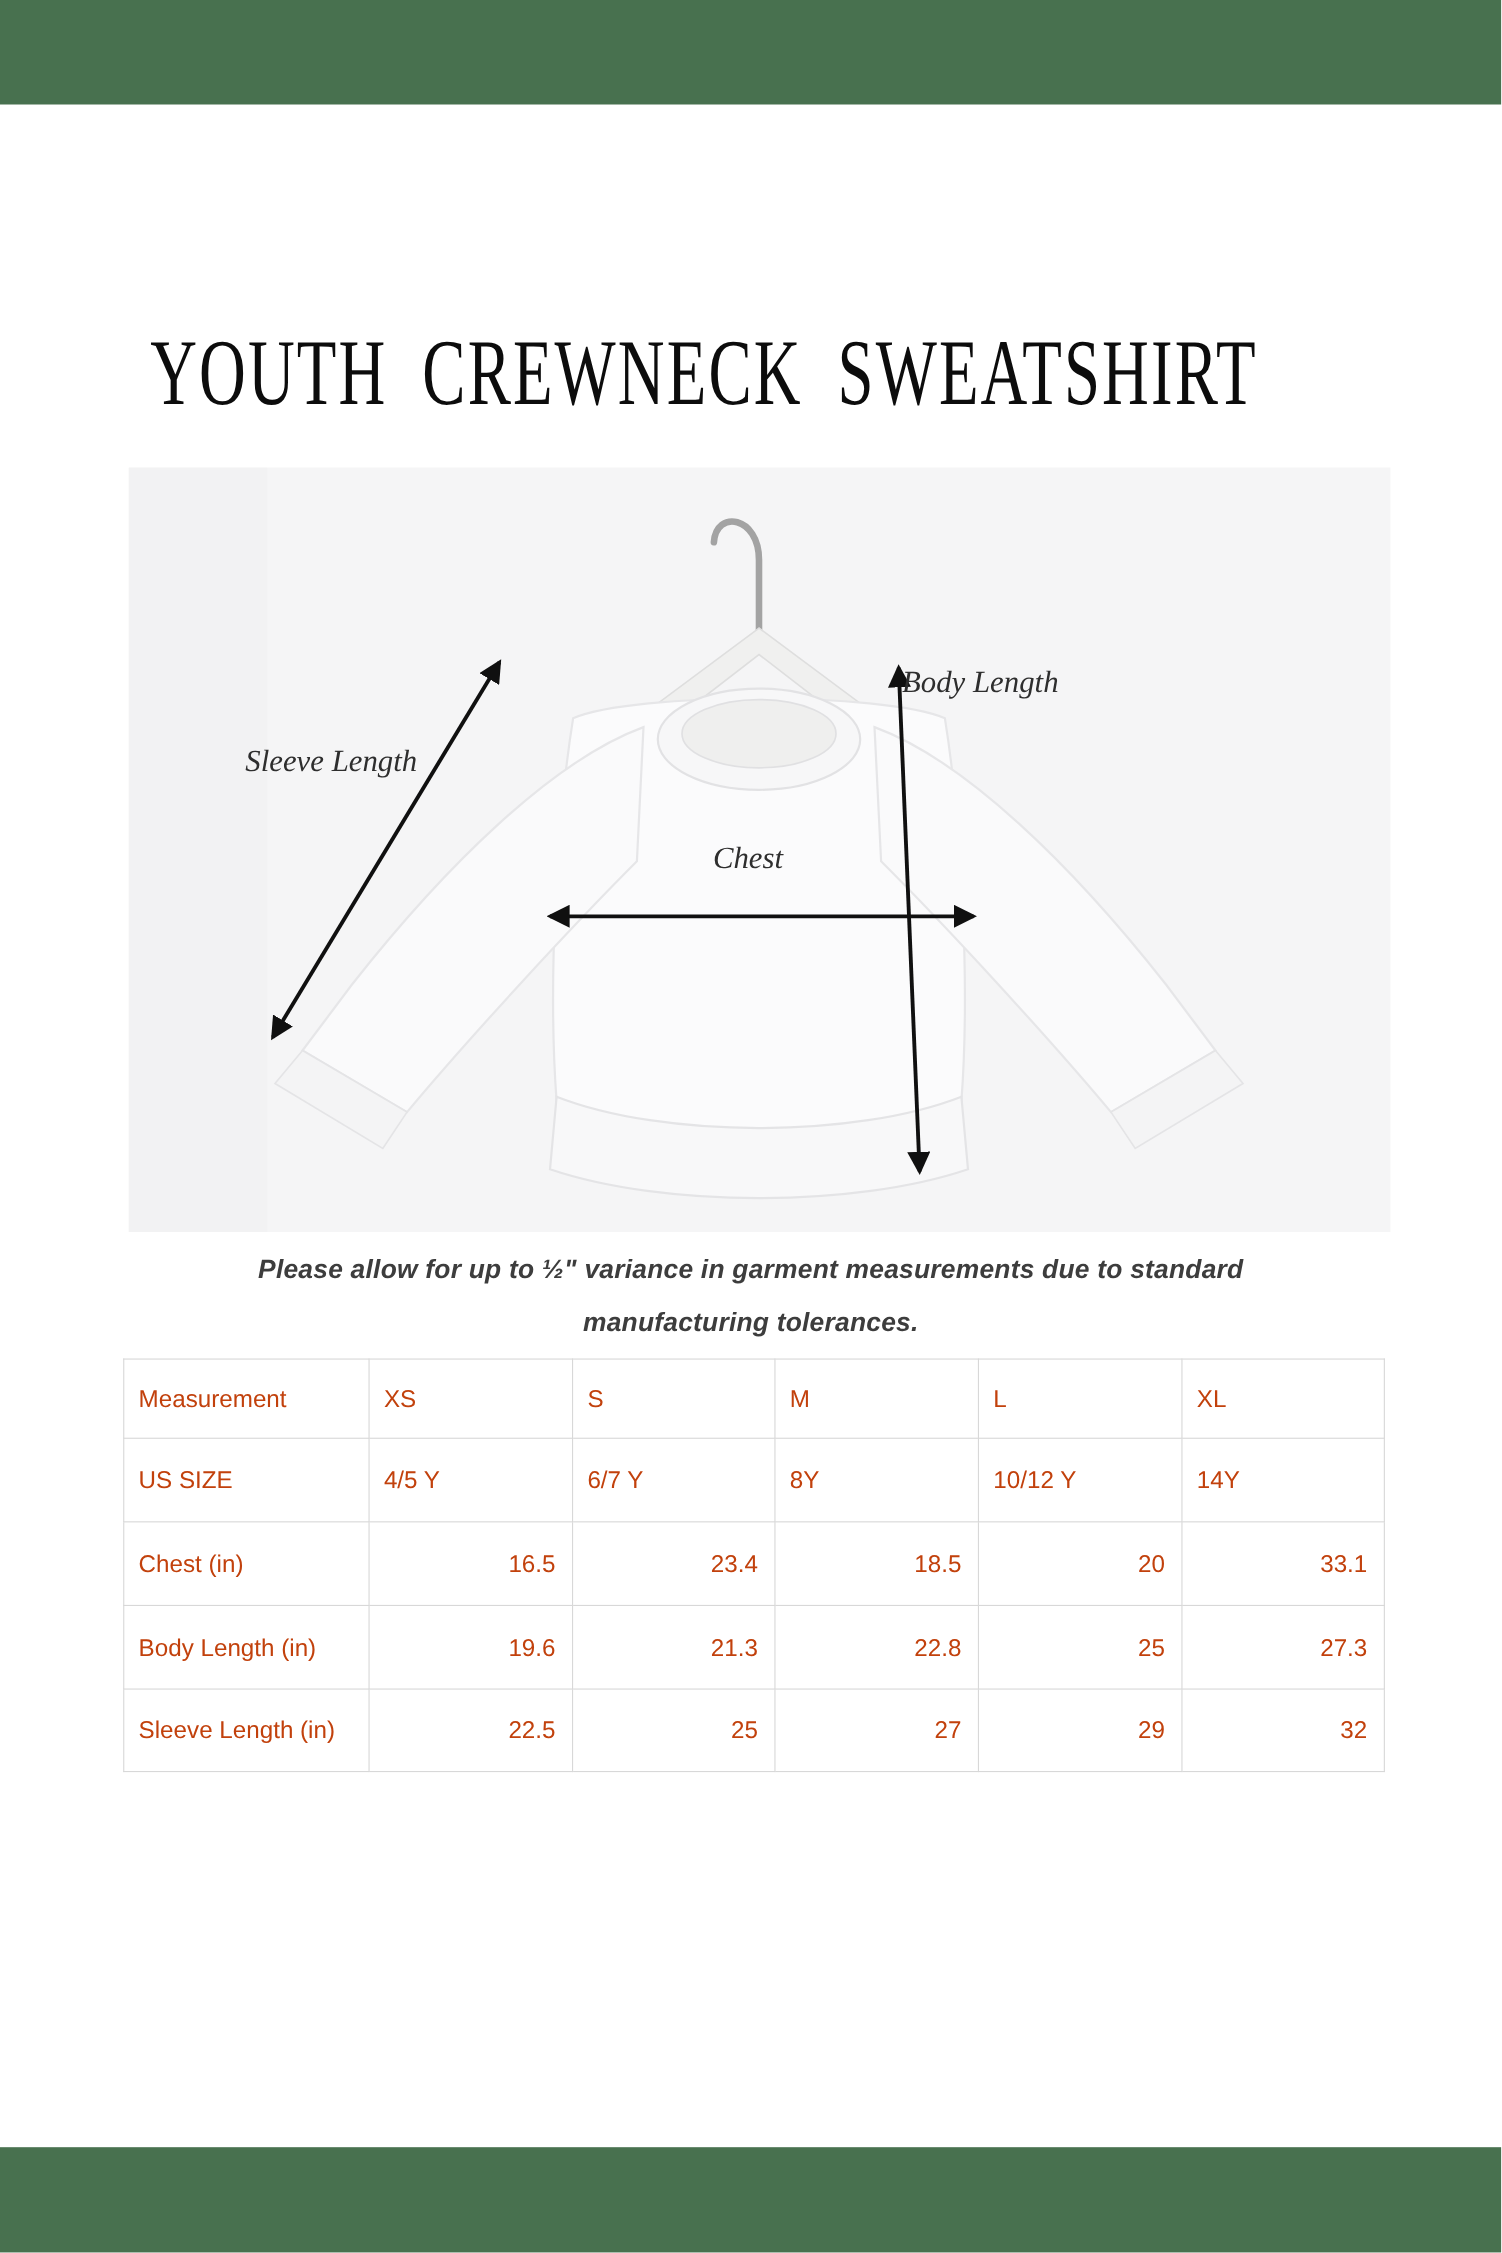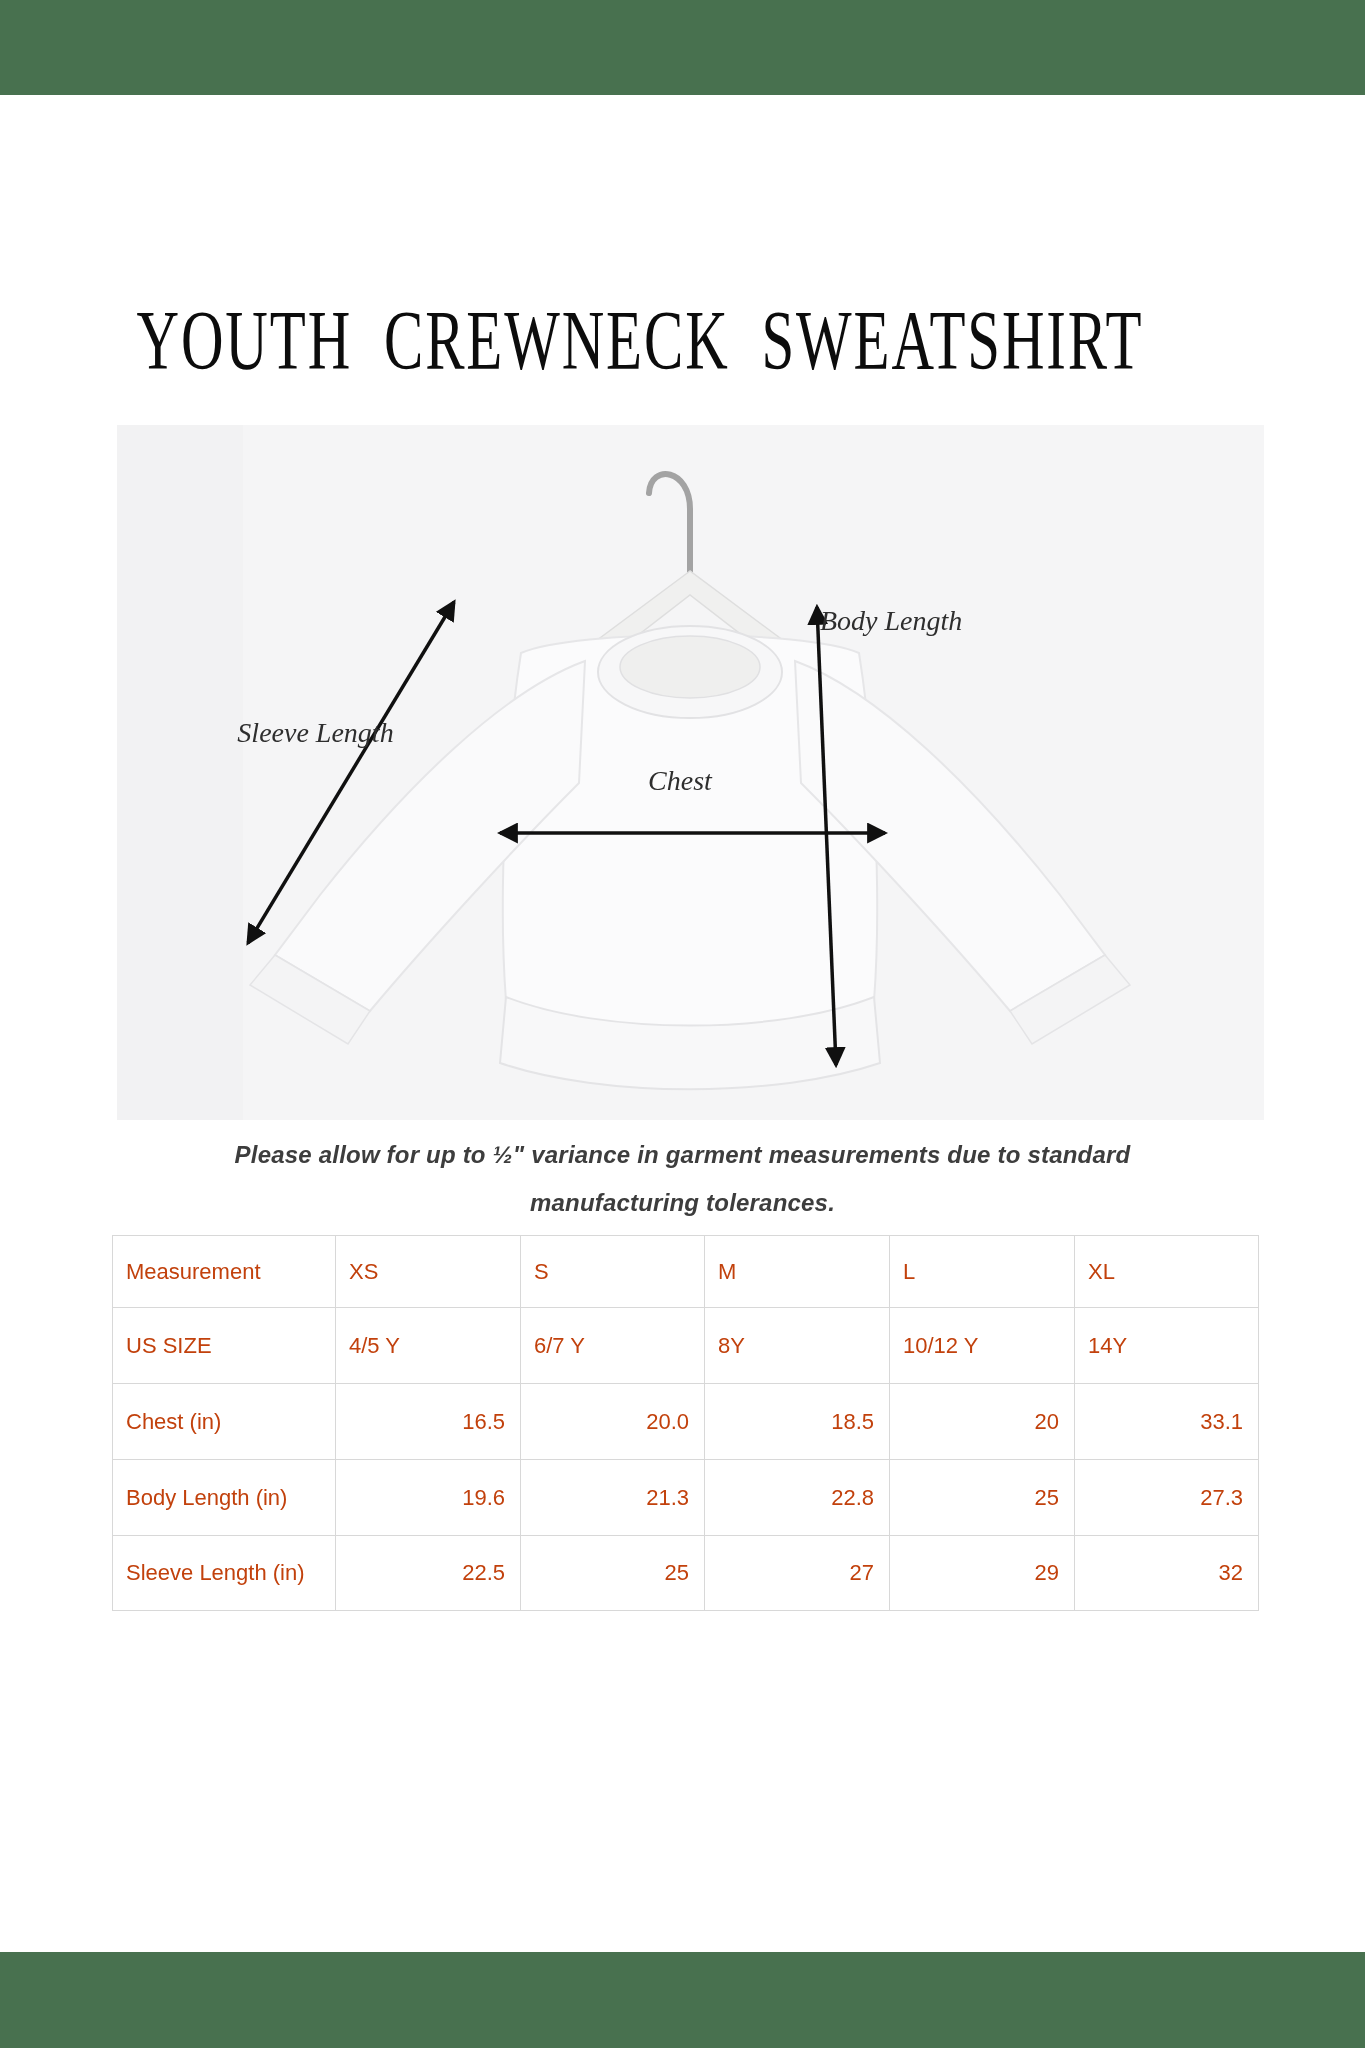--- a/index.html
+++ b/index.html
@@ -42,21 +42,21 @@
   }
   .photo svg{position:absolute;left:0;top:0;}
   .diagram-label{
     position:absolute;
     font-family:"Liberation Serif", serif;
     font-style:italic;
     font-size:28px;
     color:#2e2e2e;
     white-space:nowrap;
   }
-  .label-sleeve{left:106px;top:252px;width:185px;text-align:center;margin-top:40px;}
+  .label-sleeve{left:106px;top:252px;width:185px;text-align:left;}
   .label-body{left:703px;top:180px;}
   .label-chest{left:498px;top:340px;width:130px;text-align:center;}
 
   .disclaimer{
     position:absolute;left:0;top:1131px;width:1365px;
     text-align:center;
     font-style:italic;
     font-size:24px;
     line-height:48px;
     color:#3d3d3d;
@@ -167,21 +167,21 @@
         <td>US SIZE</td>
         <td>4/5 Y</td>
         <td>6/7 Y</td>
         <td>8Y</td>
         <td>10/12 Y</td>
         <td>14Y</td>
       </tr>
       <tr>
         <td>Chest (in)</td>
         <td class="num">16.5</td>
-        <td class="num">20.0</td>
+        <td class="num">23.4</td>
         <td class="num">18.5</td>
         <td class="num">20</td>
         <td class="num">33.1</td>
       </tr>
       <tr>
         <td>Body Length (in)</td>
         <td class="num">19.6</td>
         <td class="num">21.3</td>
         <td class="num">22.8</td>
         <td class="num">25</td>

